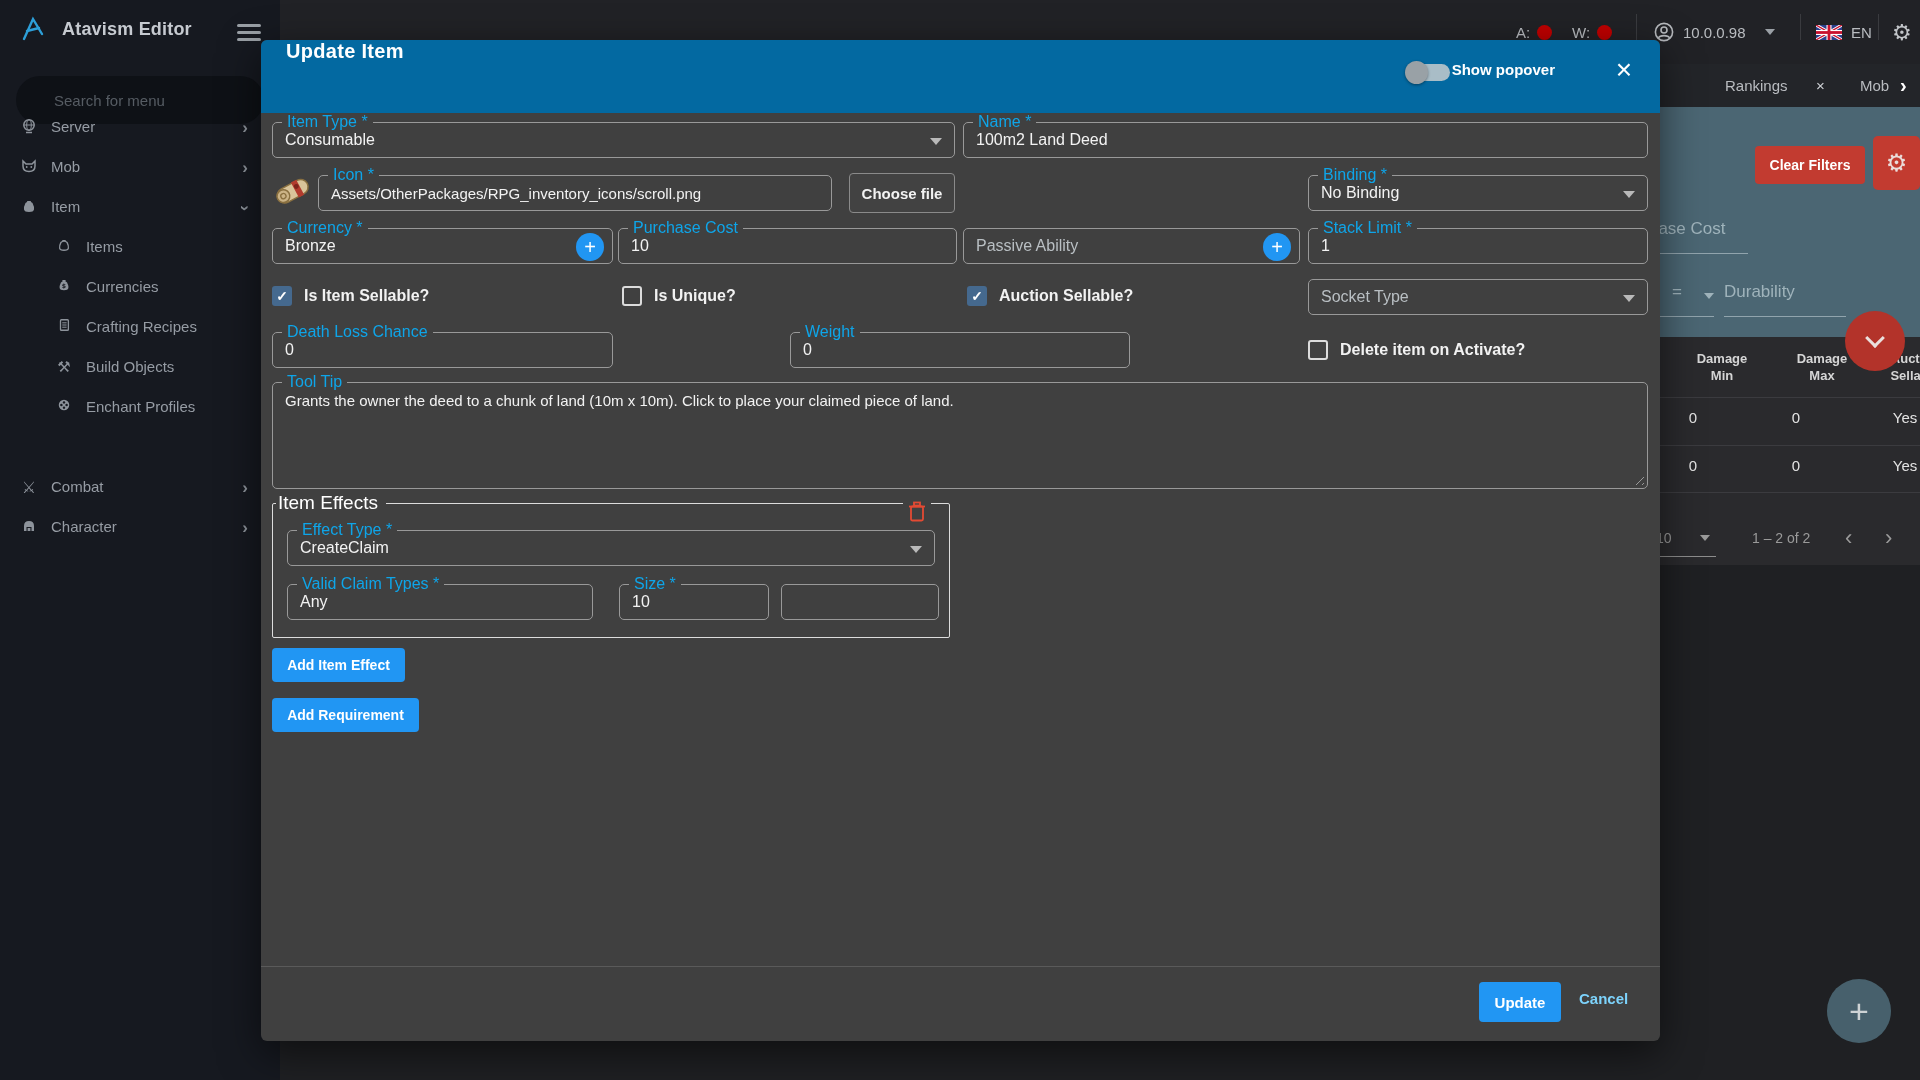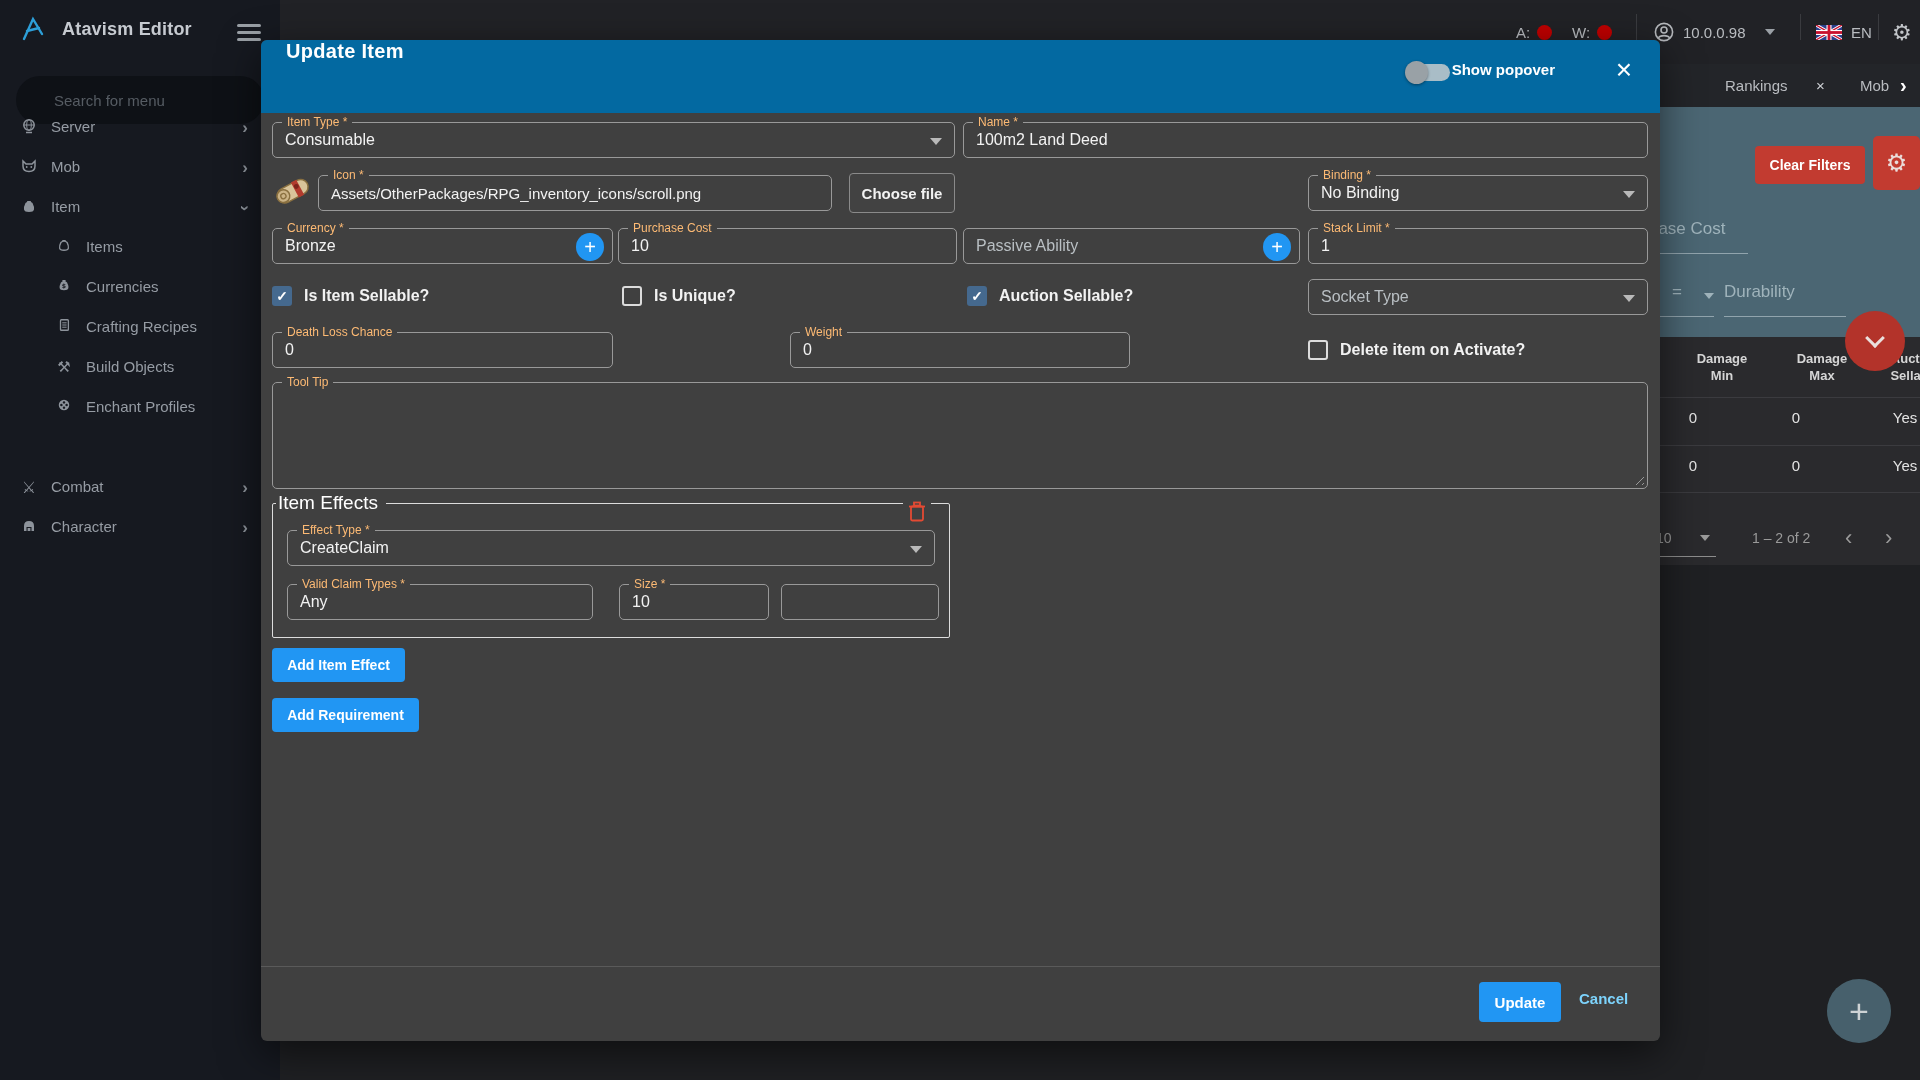--- a/index.html
+++ b/index.html
@@ -50,21 +50,21 @@
   
   .modal{position:absolute;left:261px;top:40px;width:1399px;height:1001px;background:#404040;border-radius:6px;z-index:5;box-shadow:0 12px 40px rgba(0,0,0,.55);overflow:hidden}
   .m-header{position:absolute;left:0;top:0;width:100%;height:73px;background:#0369a1;display:flex;align-items:flex-start}
   .m-title{margin-left:25px;color:#fff;font-size:20px;font-weight:700;letter-spacing:.3px}
   .toggle{position:absolute;right:210px;top:24px;width:42px;height:17px;background:#a9bdc7;border-radius:9px;cursor:pointer}
   .knob{position:absolute;left:-3px;top:-3px;width:23px;height:23px;border-radius:50%;background:#99a1a6;box-shadow:0 1px 3px rgba(0,0,0,.4)}
   .toggle-label{position:absolute;right:105px;top:21px;color:#fff;font-size:15px;font-weight:700}
   .m-close{position:absolute;right:28px;top:14px;color:#fff;font-size:28px;font-weight:400;cursor:pointer;line-height:32px}
 
   .field{position:absolute;height:36px;border:1px solid #999;border-radius:5px;color:#f2f2f2;font-size:16px;display:flex;align-items:center;padding:0 12px}
-  .flabel{position:absolute;top:-8px;left:9px;background:#404040;padding:0 5px;font-size:12px;color:#fdba74;white-space:nowrap;line-height:14px}
+  .flabel{position:absolute;top:-8px;left:9px;background:#404040;padding:0 5px;font-size:16px;color:#0ea5e9;white-space:nowrap;line-height:14px}
   .muted{color:#b9bfc3}
   .sel-caret{position:absolute;right:12px;top:15px;width:0;height:0;border-left:6px solid transparent;border-right:6px solid transparent;border-top:7px solid #b9b9b9}
   .plus{position:absolute;right:8px;top:4px;width:28px;height:28px;border-radius:50%;background:#2196f3;color:#fff;font-size:20px;font-weight:400;display:flex;align-items:center;justify-content:center;cursor:pointer}
   .cbrow{position:absolute;display:flex;align-items:center;gap:12px;cursor:pointer}
   .cb{width:20px;height:20px;border-radius:3px;display:flex;align-items:center;justify-content:center}
   .cb.on{background:#45698e;color:#fff;font-size:14px;font-weight:700}
   .cb.off{border:2px solid #dcdcdc}
   .cblabel{color:#f2f2f2;font-size:16px;font-weight:700}
   .resize-h{position:absolute;right:3px;bottom:3px;width:12px;height:12px;clip-path:polygon(100% 0,100% 100%,0 100%);background:repeating-linear-gradient(135deg,transparent 0 3px,#9a9a9a 3px 4px)}
   .fieldset{position:absolute;left:11px;top:452px;width:678px;height:146px;border:1px solid #dcdcdc;border-radius:2px}
@@ -387,20 +387,21 @@
       <span class="flabel">Weight</span>
       <span>0</span>
     </div>
     <div class="cbrow" style="left:1047px;top:300px">
       <span class="cb off"></span>
       <span class="cblabel">Delete item on Activate?</span>
     </div>
 
     <div class="field" style="left:11px;top:342px;width:1376px;height:107px;align-items:flex-start;padding-top:9px">
       <span class="flabel">Tool Tip</span>
+      <span style="font-size:15px">Grants the owner the deed to a chunk of land (10m x 10m). Click to place your claimed piece of land.</span>
       <span class="resize-h"></span>
     </div>
 
     <fieldset class="fieldset">
       <legend>Item Effects</legend>
       <span class="trash">
         <svg width="18" height="21" viewBox="0 0 18 21">
           <rect x="3" y="5.5" width="12" height="14" rx="1.5" fill="none" stroke="#e44a33" stroke-width="1.8"></rect>
           <line x1="1" y1="5.5" x2="17" y2="5.5" stroke="#e44a33" stroke-width="1.8"></line>
           <rect x="6" y="1.5" width="6" height="3" fill="none" stroke="#e44a33" stroke-width="1.8"></rect>

